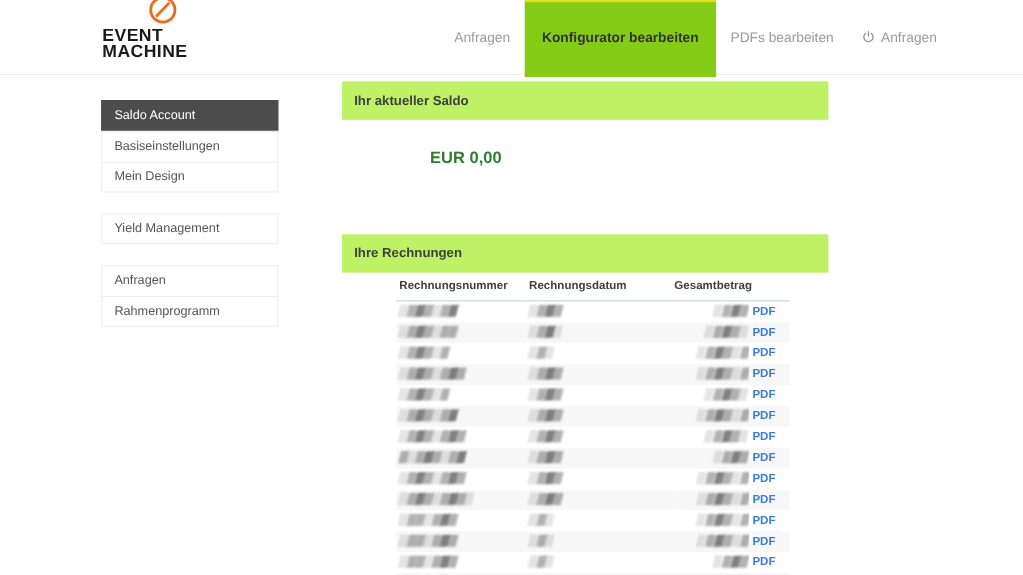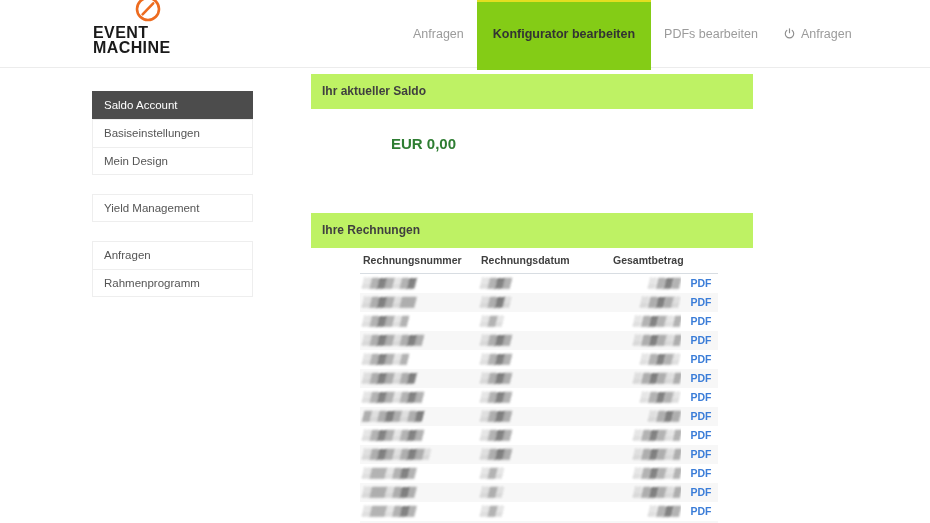--- a/index.html
+++ b/index.html
@@ -194,21 +194,21 @@
     overflow: hidden;
     white-space: nowrap;
   }
 
   .inv-table tbody tr:nth-child(even) { background: #f7f7f7; }
   .inv-table tbody tr:nth-child(odd)  { background: #ffffff; }
 
   .col-num  { width: 118px; }
   .col-date { width: 135px; }
   .col-amt  { width: 68px; text-align: right; }
-  .col-pdf  { width: 37px; text-align: center; padding-right: 4px; }
+  .col-pdf  { width: 37px; text-align: left; padding-right: 4px; }
 
   .pdf-link {
     color: #3b7dd8;
     font-size: 10.5px;
     font-weight: bold;
     text-decoration: none;
     cursor: pointer;
   }
 
   

